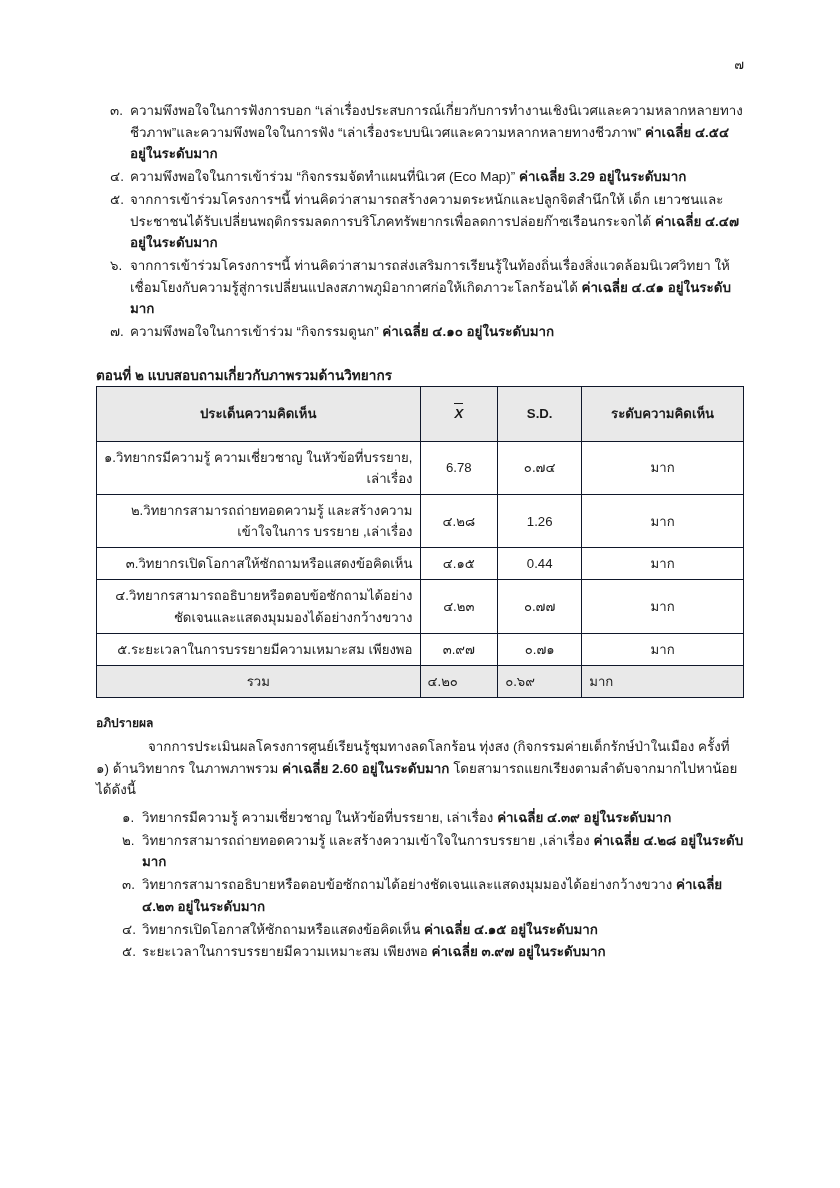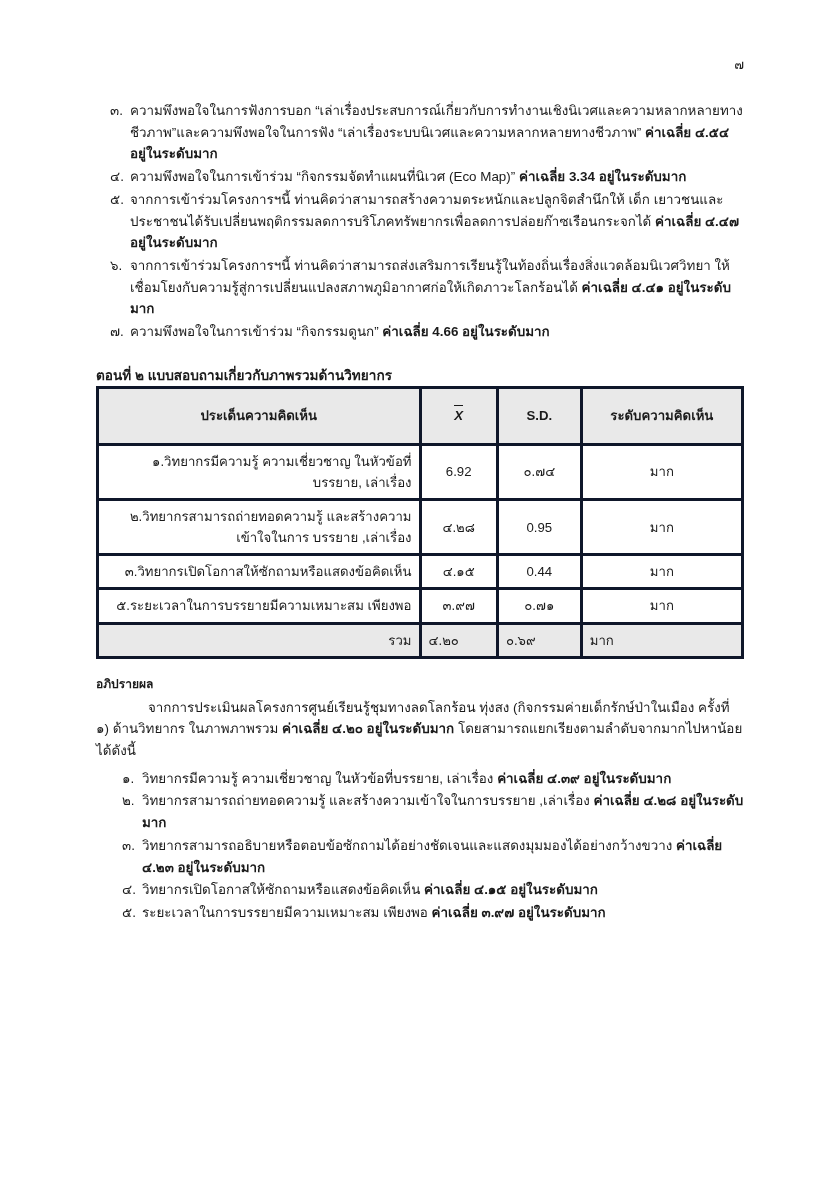--- a/index.html
+++ b/index.html
@@ -68,21 +68,21 @@
   }
 
   
   table.survey {
     border-collapse: collapse;
     width: 100%;
     font-size: 13.2px;
   }
   table.survey th,
   table.survey td {
-    border: 3px solid #0f172a;
+    border: 1px solid #0f172a;
     padding: 5px 7px;
     vertical-align: middle;
   }
   table.survey thead th {
     background: #e9e9e9;
     text-align: center;
     font-weight: bold;
     height: 44px;
   }
   table.survey thead th.c-topic { width: 50%; }
@@ -107,21 +107,21 @@
   }
   table.survey td.num,
   table.survey td.level {
     text-align: center;
   }
   table.survey tr.total td {
     background: #e9e9e9;
     font-weight: normal;
     text-align: left;
   }
-  table.survey tr.total td.topic { text-align: right; }
+  table.survey tr.total td.topic { text-align: center; }
 
   
   .discussion-head {
     margin-top: 15px;
     font-size: 12px;
     font-weight: bold;
   }
   .para {
     font-size: 13.4px;
     line-height: 1.62;
@@ -144,83 +144,89 @@
 
   <div class="page-number">๗</div>
 
   <div class="top-list" id="top-list">
       <div class="li">
         <div class="marker">๓.</div>
         <div class="body"><span>ความพึงพอใจในการฟังการบอก “เล่าเรื่องประสบการณ์เกี่ยวกับการทำงานเชิงนิเวศและความหลากหลายทางชีวภาพ”และความพึงพอใจในการฟัง  “เล่าเรื่องระบบนิเวศและความหลากหลายทางชีวภาพ” </span><span class="bold">ค่าเฉลี่ย ๔.๕๔ อยู่ในระดับมาก</span></div>
       </div>
       <div class="li">
         <div class="marker">๔.</div>
-        <div class="body"><span>ความพึงพอใจในการเข้าร่วม “กิจกรรมจัดทำแผนที่นิเวศ (Eco    Map)” </span><span class="bold">ค่าเฉลี่ย 3.34 อยู่ในระดับมาก</span></div>
+        <div class="body"><span>ความพึงพอใจในการเข้าร่วม “กิจกรรมจัดทำแผนที่นิเวศ (Eco    Map)” </span><span class="bold">ค่าเฉลี่ย 3.29 อยู่ในระดับมาก</span></div>
       </div>
       <div class="li">
         <div class="marker">๕.</div>
         <div class="body"><span>จากการเข้าร่วมโครงการฯนี้ ท่านคิดว่าสามารถสร้างความตระหนักและปลูกจิตสำนึกให้ เด็ก เยาวชนและประชาชนได้รับเปลี่ยนพฤติกรรมลดการบริโภคทรัพยากรเพื่อลดการปล่อยก๊าซเรือนกระจกได้ </span><span class="bold">ค่าเฉลี่ย ๔.๔๗ อยู่ในระดับมาก</span></div>
       </div>
       <div class="li">
         <div class="marker">๖.</div>
         <div class="body"><span>จากการเข้าร่วมโครงการฯนี้ ท่านคิดว่าสามารถส่งเสริมการเรียนรู้ในท้องถิ่นเรื่องสิ่งแวดล้อมนิเวศวิทยา ให้เชื่อมโยงกับความรู้สู่การเปลี่ยนแปลงสภาพภูมิอากาศก่อให้เกิดภาวะโลกร้อนได้ </span><span class="bold">ค่าเฉลี่ย ๔.๔๑ อยู่ในระดับมาก</span></div>
       </div>
       <div class="li">
         <div class="marker">๗.</div>
-        <div class="body"><span>ความพึงพอใจในการเข้าร่วม “กิจกรรมดูนก” </span><span class="bold">ค่าเฉลี่ย 4.66 อยู่ในระดับมาก</span></div>
+        <div class="body"><span>ความพึงพอใจในการเข้าร่วม “กิจกรรมดูนก” </span><span class="bold">ค่าเฉลี่ย ๔.๑๐ อยู่ในระดับมาก</span></div>
       </div>
     </div>
 
   <div class="section-head">ตอนที่ ๒ แบบสอบถามเกี่ยวกับภาพรวมด้านวิทยากร</div>
 
   <table class="survey">
     <thead>
       <tr>
         <th class="c-topic">ประเด็นความคิดเห็น</th>
         <th class="c-mean"><span class="mean-sym">X</span></th>
         <th class="c-sd">S.D.</th>
         <th class="c-level">ระดับความคิดเห็น</th>
       </tr>
     </thead>
     <tbody id="table-body">
         <tr>
           <td class="topic">๑.วิทยากรมีความรู้ ความเชี่ยวชาญ ในหัวข้อที่บรรยาย, เล่าเรื่อง</td>
-          <td class="num">6.92</td>
+          <td class="num">6.78</td>
           <td class="num">๐.๗๔</td>
           <td class="level">มาก</td>
         </tr>
         <tr>
           <td class="topic">๒.วิทยากรสามารถถ่ายทอดความรู้ และสร้างความเข้าใจในการ บรรยาย ,เล่าเรื่อง</td>
           <td class="num">๔.๒๘</td>
-          <td class="num">0.95</td>
+          <td class="num">1.26</td>
           <td class="level">มาก</td>
         </tr>
         <tr>
           <td class="topic">๓.วิทยากรเปิดโอกาสให้ซักถามหรือแสดงข้อคิดเห็น</td>
           <td class="num">๔.๑๕</td>
           <td class="num">0.44</td>
+          <td class="level">มาก</td>
+        </tr>
+        <tr>
+          <td class="topic">๔.วิทยากรสามารถอธิบายหรือตอบข้อซักถามได้อย่างชัดเจนและแสดงมุมมองได้อย่างกว้างขวาง</td>
+          <td class="num">๔.๒๓</td>
+          <td class="num">๐.๗๗</td>
           <td class="level">มาก</td>
         </tr>
         <tr>
           <td class="topic">๕.ระยะเวลาในการบรรยายมีความเหมาะสม เพียงพอ</td>
           <td class="num">๓.๙๗</td>
           <td class="num">๐.๗๑</td>
           <td class="level">มาก</td>
         </tr>
         <tr class="total">
           <td class="topic">รวม</td>
           <td class="num">๔.๒๐</td>
           <td class="num">๐.๖๙</td>
           <td class="level">มาก</td>
         </tr>
       </tbody>
   </table>
 
   <div class="discussion-head">อภิปรายผล</div>
-  <div class="para" id="discussion-para"><span class="indent"></span><span>จากการประเมินผลโครงการศูนย์เรียนรู้ชุมทางลดโลกร้อน ทุ่งสง   (กิจกรรมค่ายเด็กรักษ์ป่าในเมือง ครั้งที่ ๑)  ด้านวิทยากร ในภาพภาพรวม </span><span class="bold">ค่าเฉลี่ย ๔.๒๐ อยู่ในระดับมาก</span><span> โดยสามารถแยกเรียงตามลำดับจากมากไปหาน้อย ได้ดังนี้</span></div>
+  <div class="para" id="discussion-para"><span class="indent"></span><span>จากการประเมินผลโครงการศูนย์เรียนรู้ชุมทางลดโลกร้อน ทุ่งสง   (กิจกรรมค่ายเด็กรักษ์ป่าในเมือง ครั้งที่ ๑)  ด้านวิทยากร ในภาพภาพรวม </span><span class="bold">ค่าเฉลี่ย 2.60 อยู่ในระดับมาก</span><span> โดยสามารถแยกเรียงตามลำดับจากมากไปหาน้อย ได้ดังนี้</span></div>
   <div class="bottom-list" id="bottom-list">
       <div class="li">
         <div class="marker">๑.</div>
         <div class="body"><span>วิทยากรมีความรู้ ความเชี่ยวชาญ ในหัวข้อที่บรรยาย, เล่าเรื่อง </span><span class="bold">ค่าเฉลี่ย ๔.๓๙ อยู่ในระดับมาก</span></div>
       </div>
       <div class="li">
         <div class="marker">๒.</div>
         <div class="body"><span>วิทยากรสามารถถ่ายทอดความรู้ และสร้างความเข้าใจในการบรรยาย ,เล่าเรื่อง </span><span class="bold">ค่าเฉลี่ย ๔.๒๘ อยู่ในระดับมาก</span></div>
       </div>
       <div class="li">

